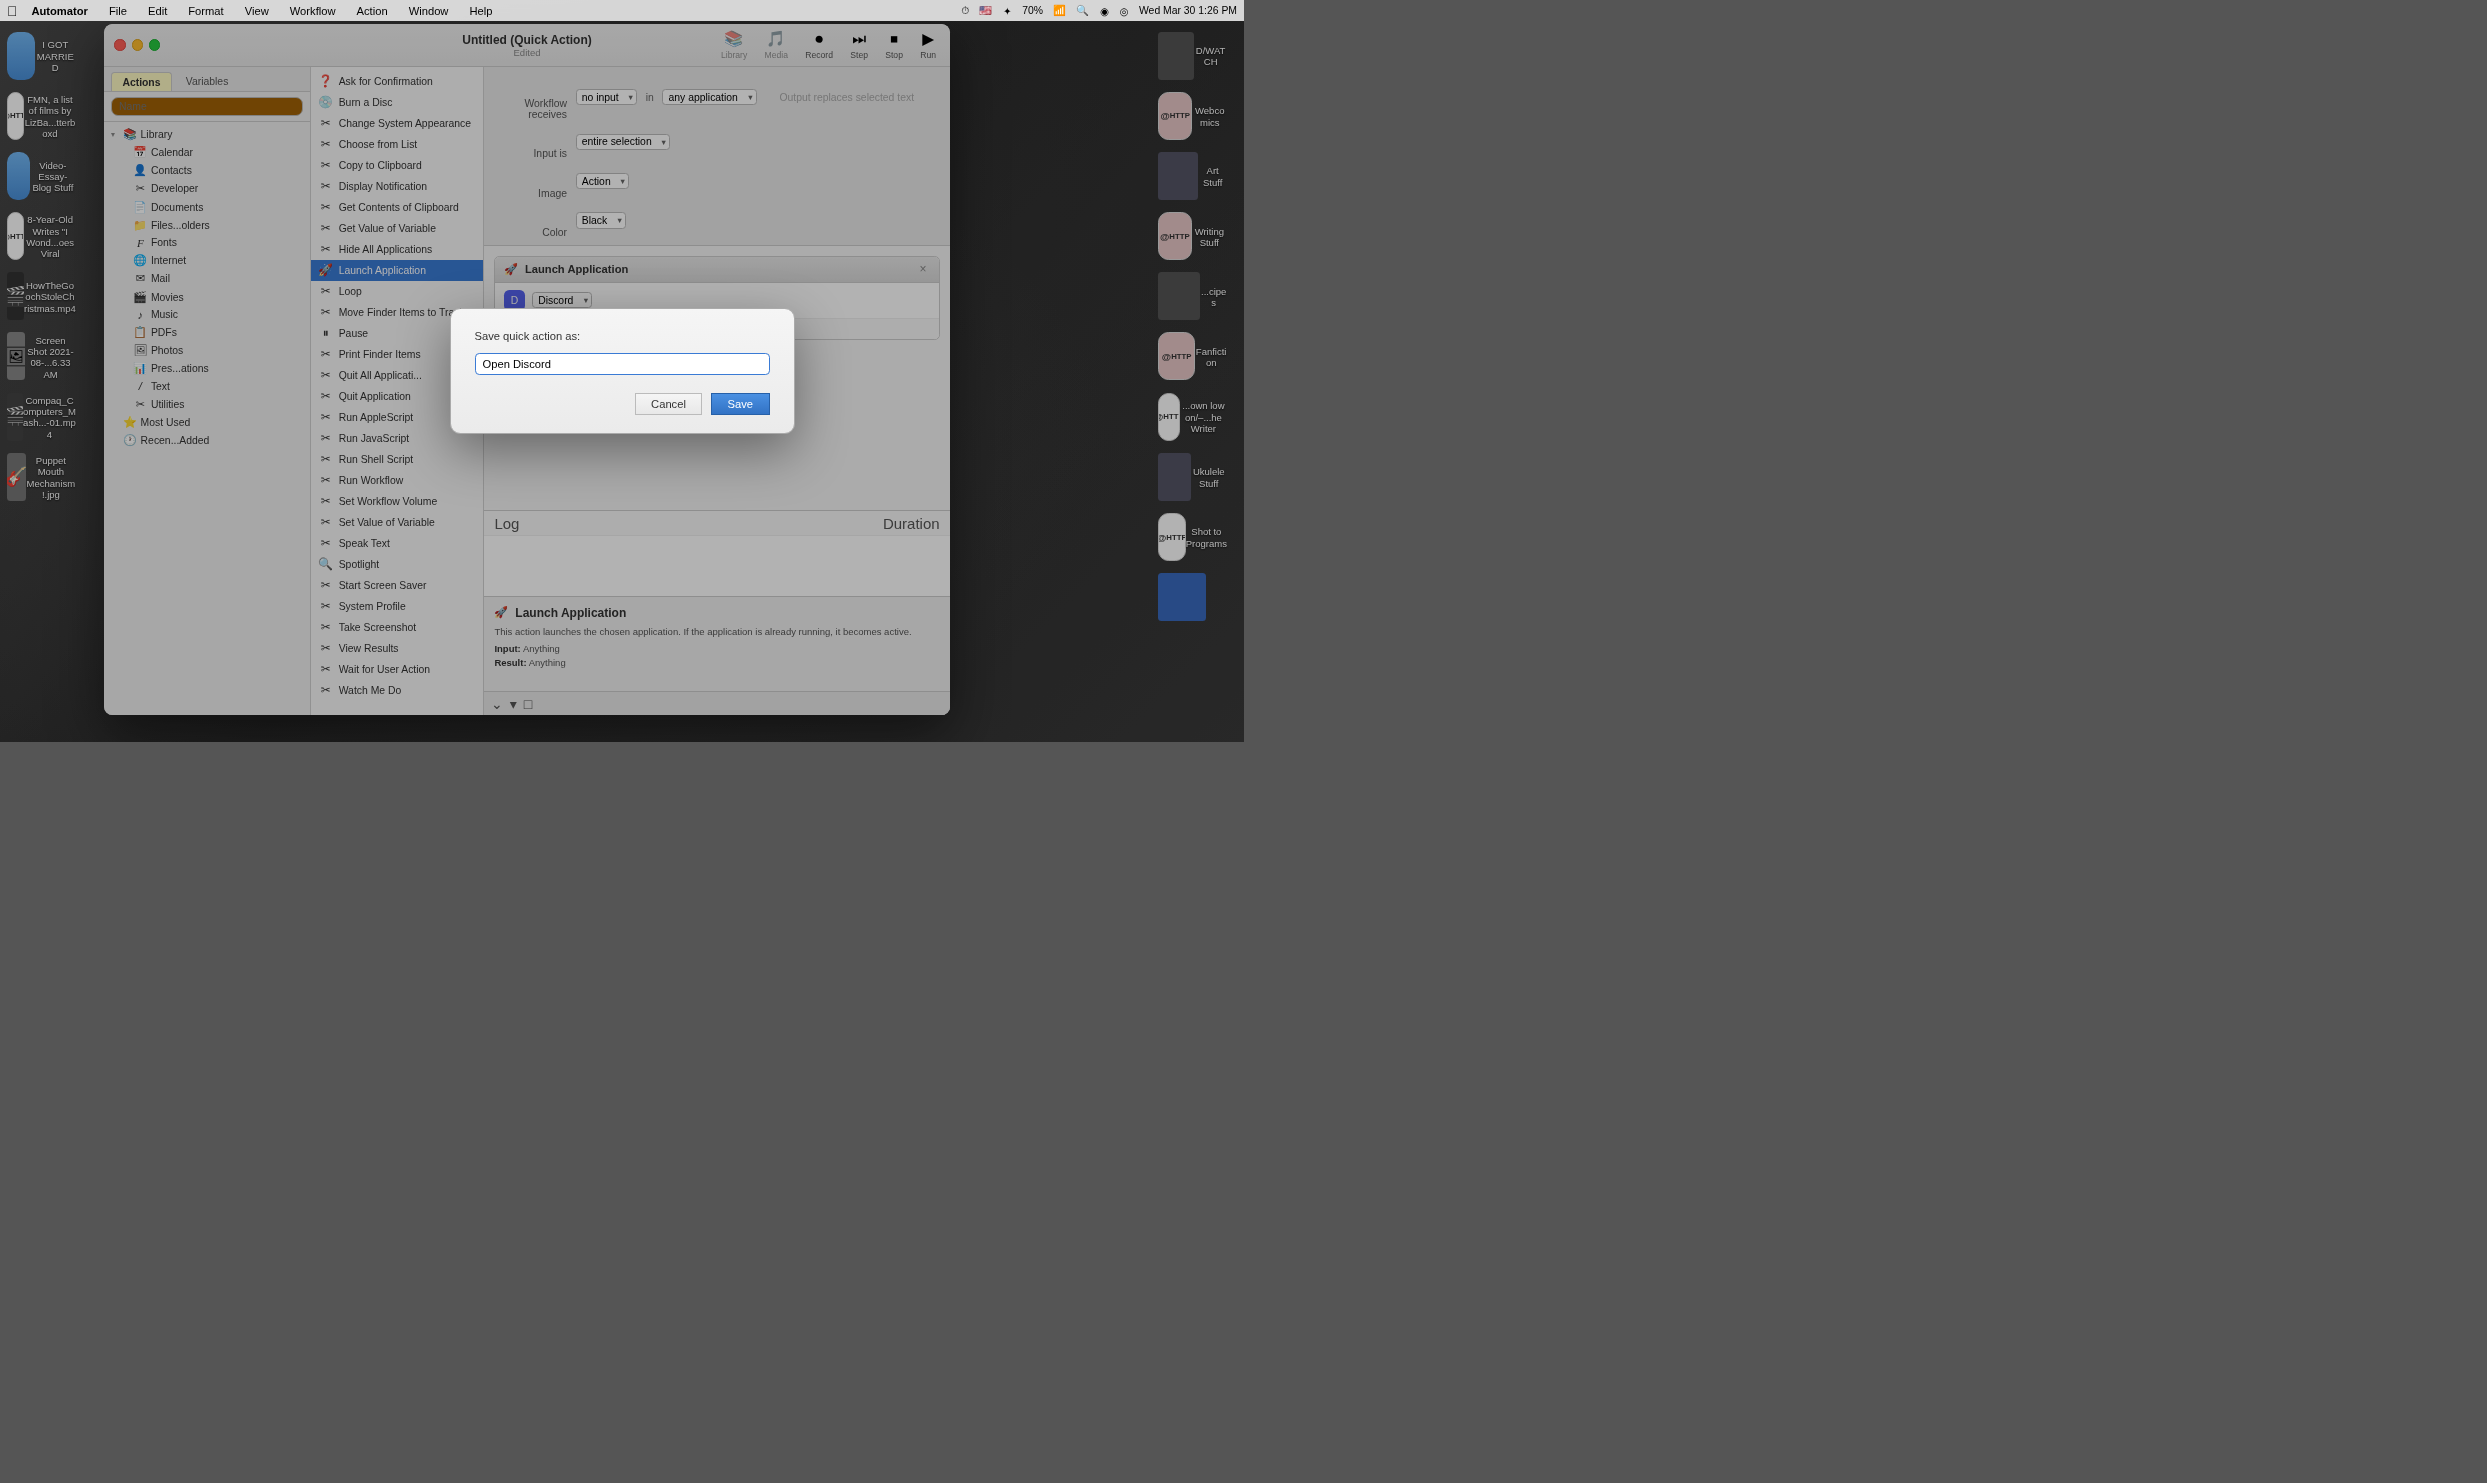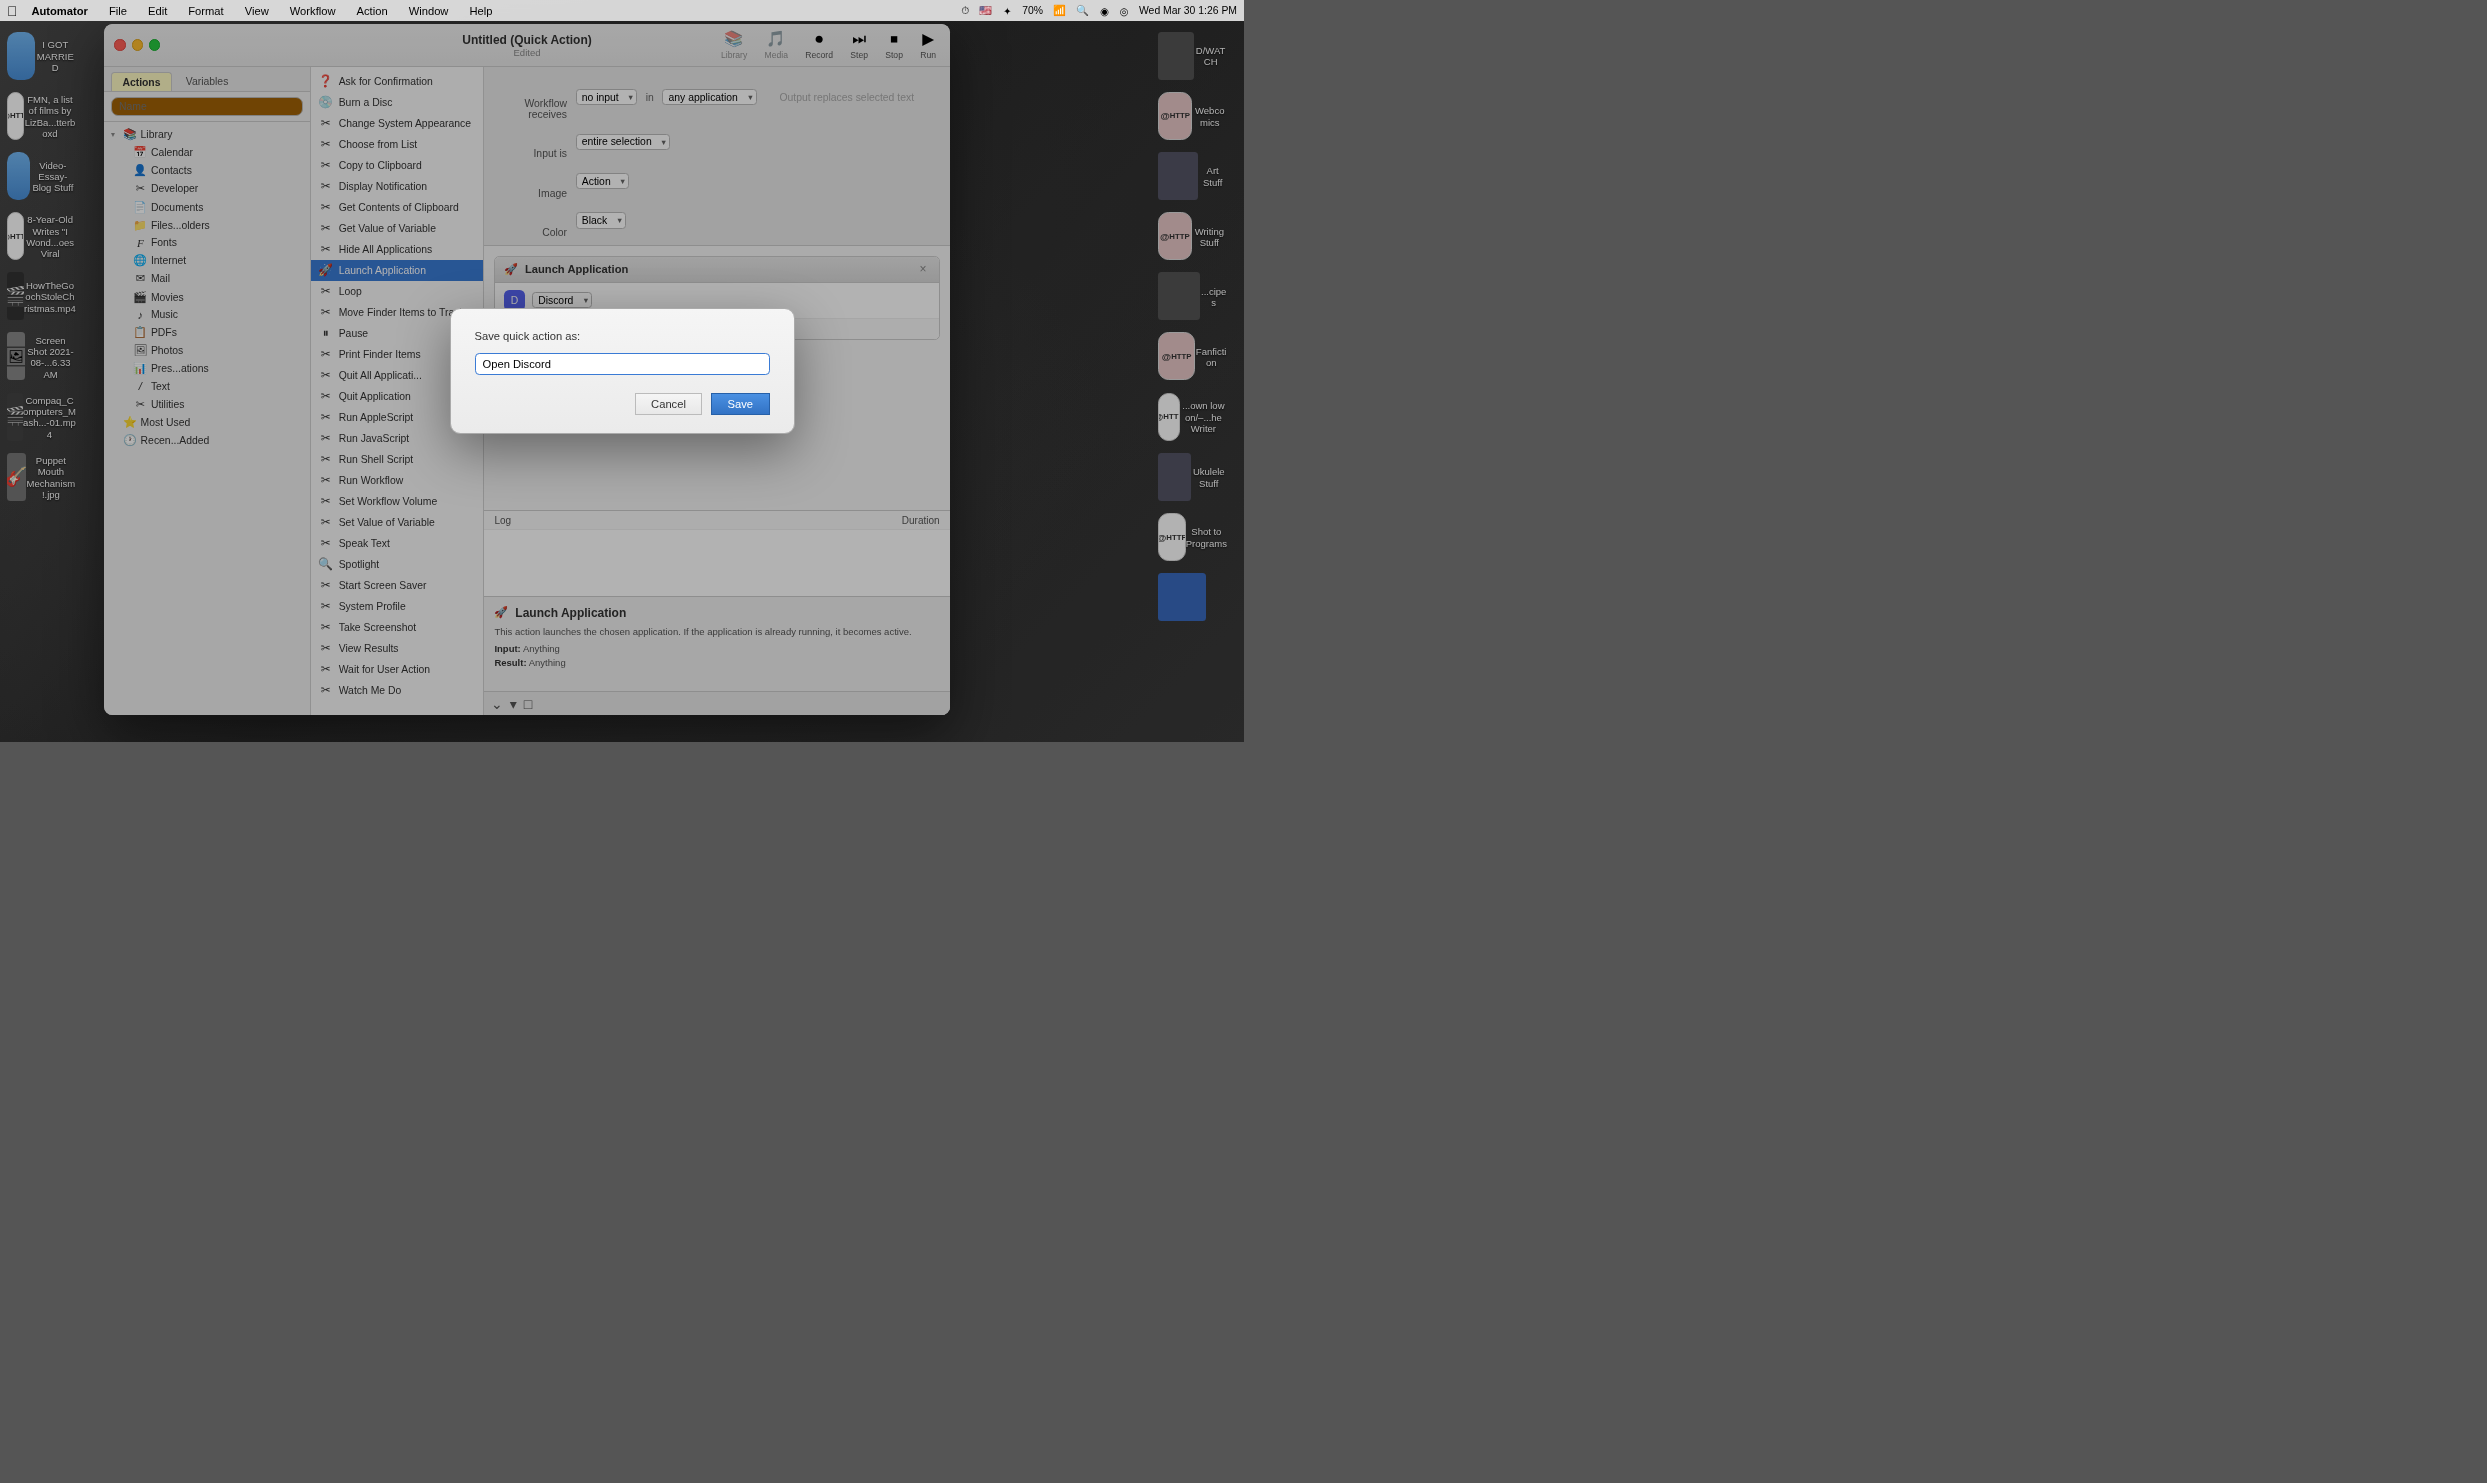--- a/index.html
+++ b/index.html
@@ -376,21 +376,21 @@
       background: white;
       display: flex;
       flex-direction: column;
     }
     .log-header {
       display: flex;
       justify-content: space-between;
       align-items: center;
       padding: 3.5px 10.4px;
       border-bottom: 0.9px solid #eee;
-      font-size: 10px;
+      font-size: 15px;
       color: #555;
       background: #f8f8f8;
     }
 
     
     .info-panel {
       height: 95px;
       background: #f0f0f0;
       border-top: 1.7px solid #ccc;
       padding: 8.6px 10.4px;

